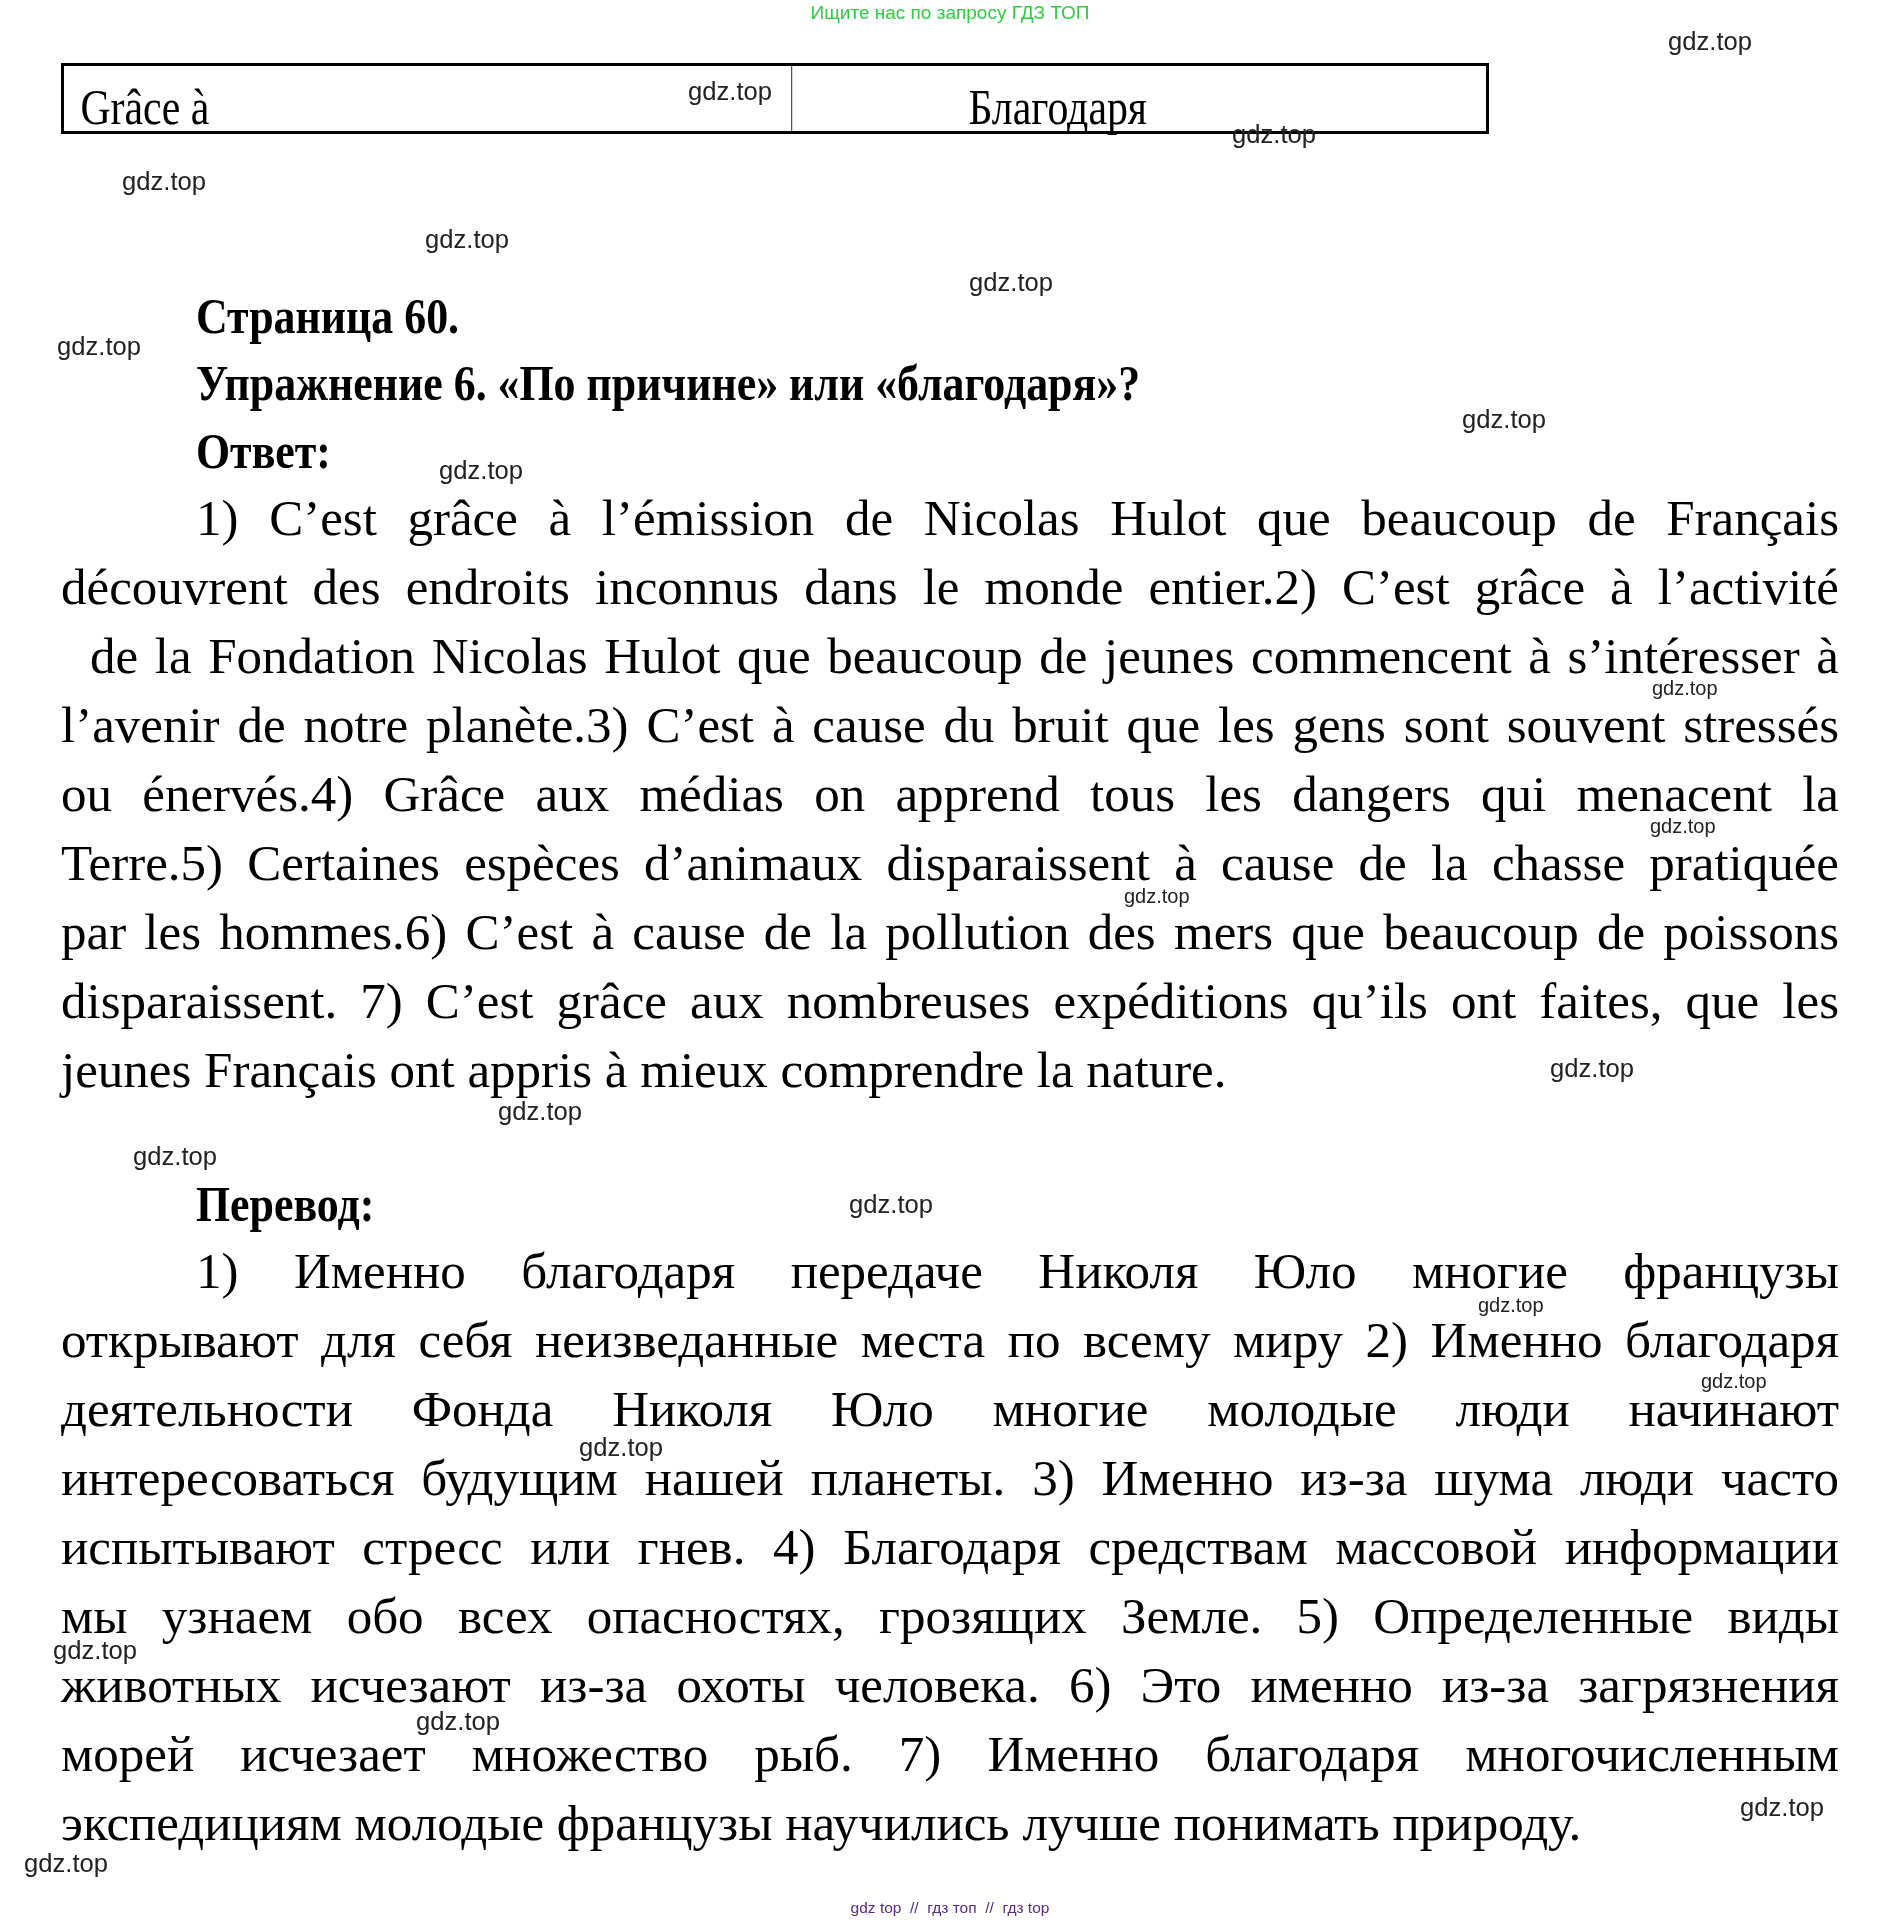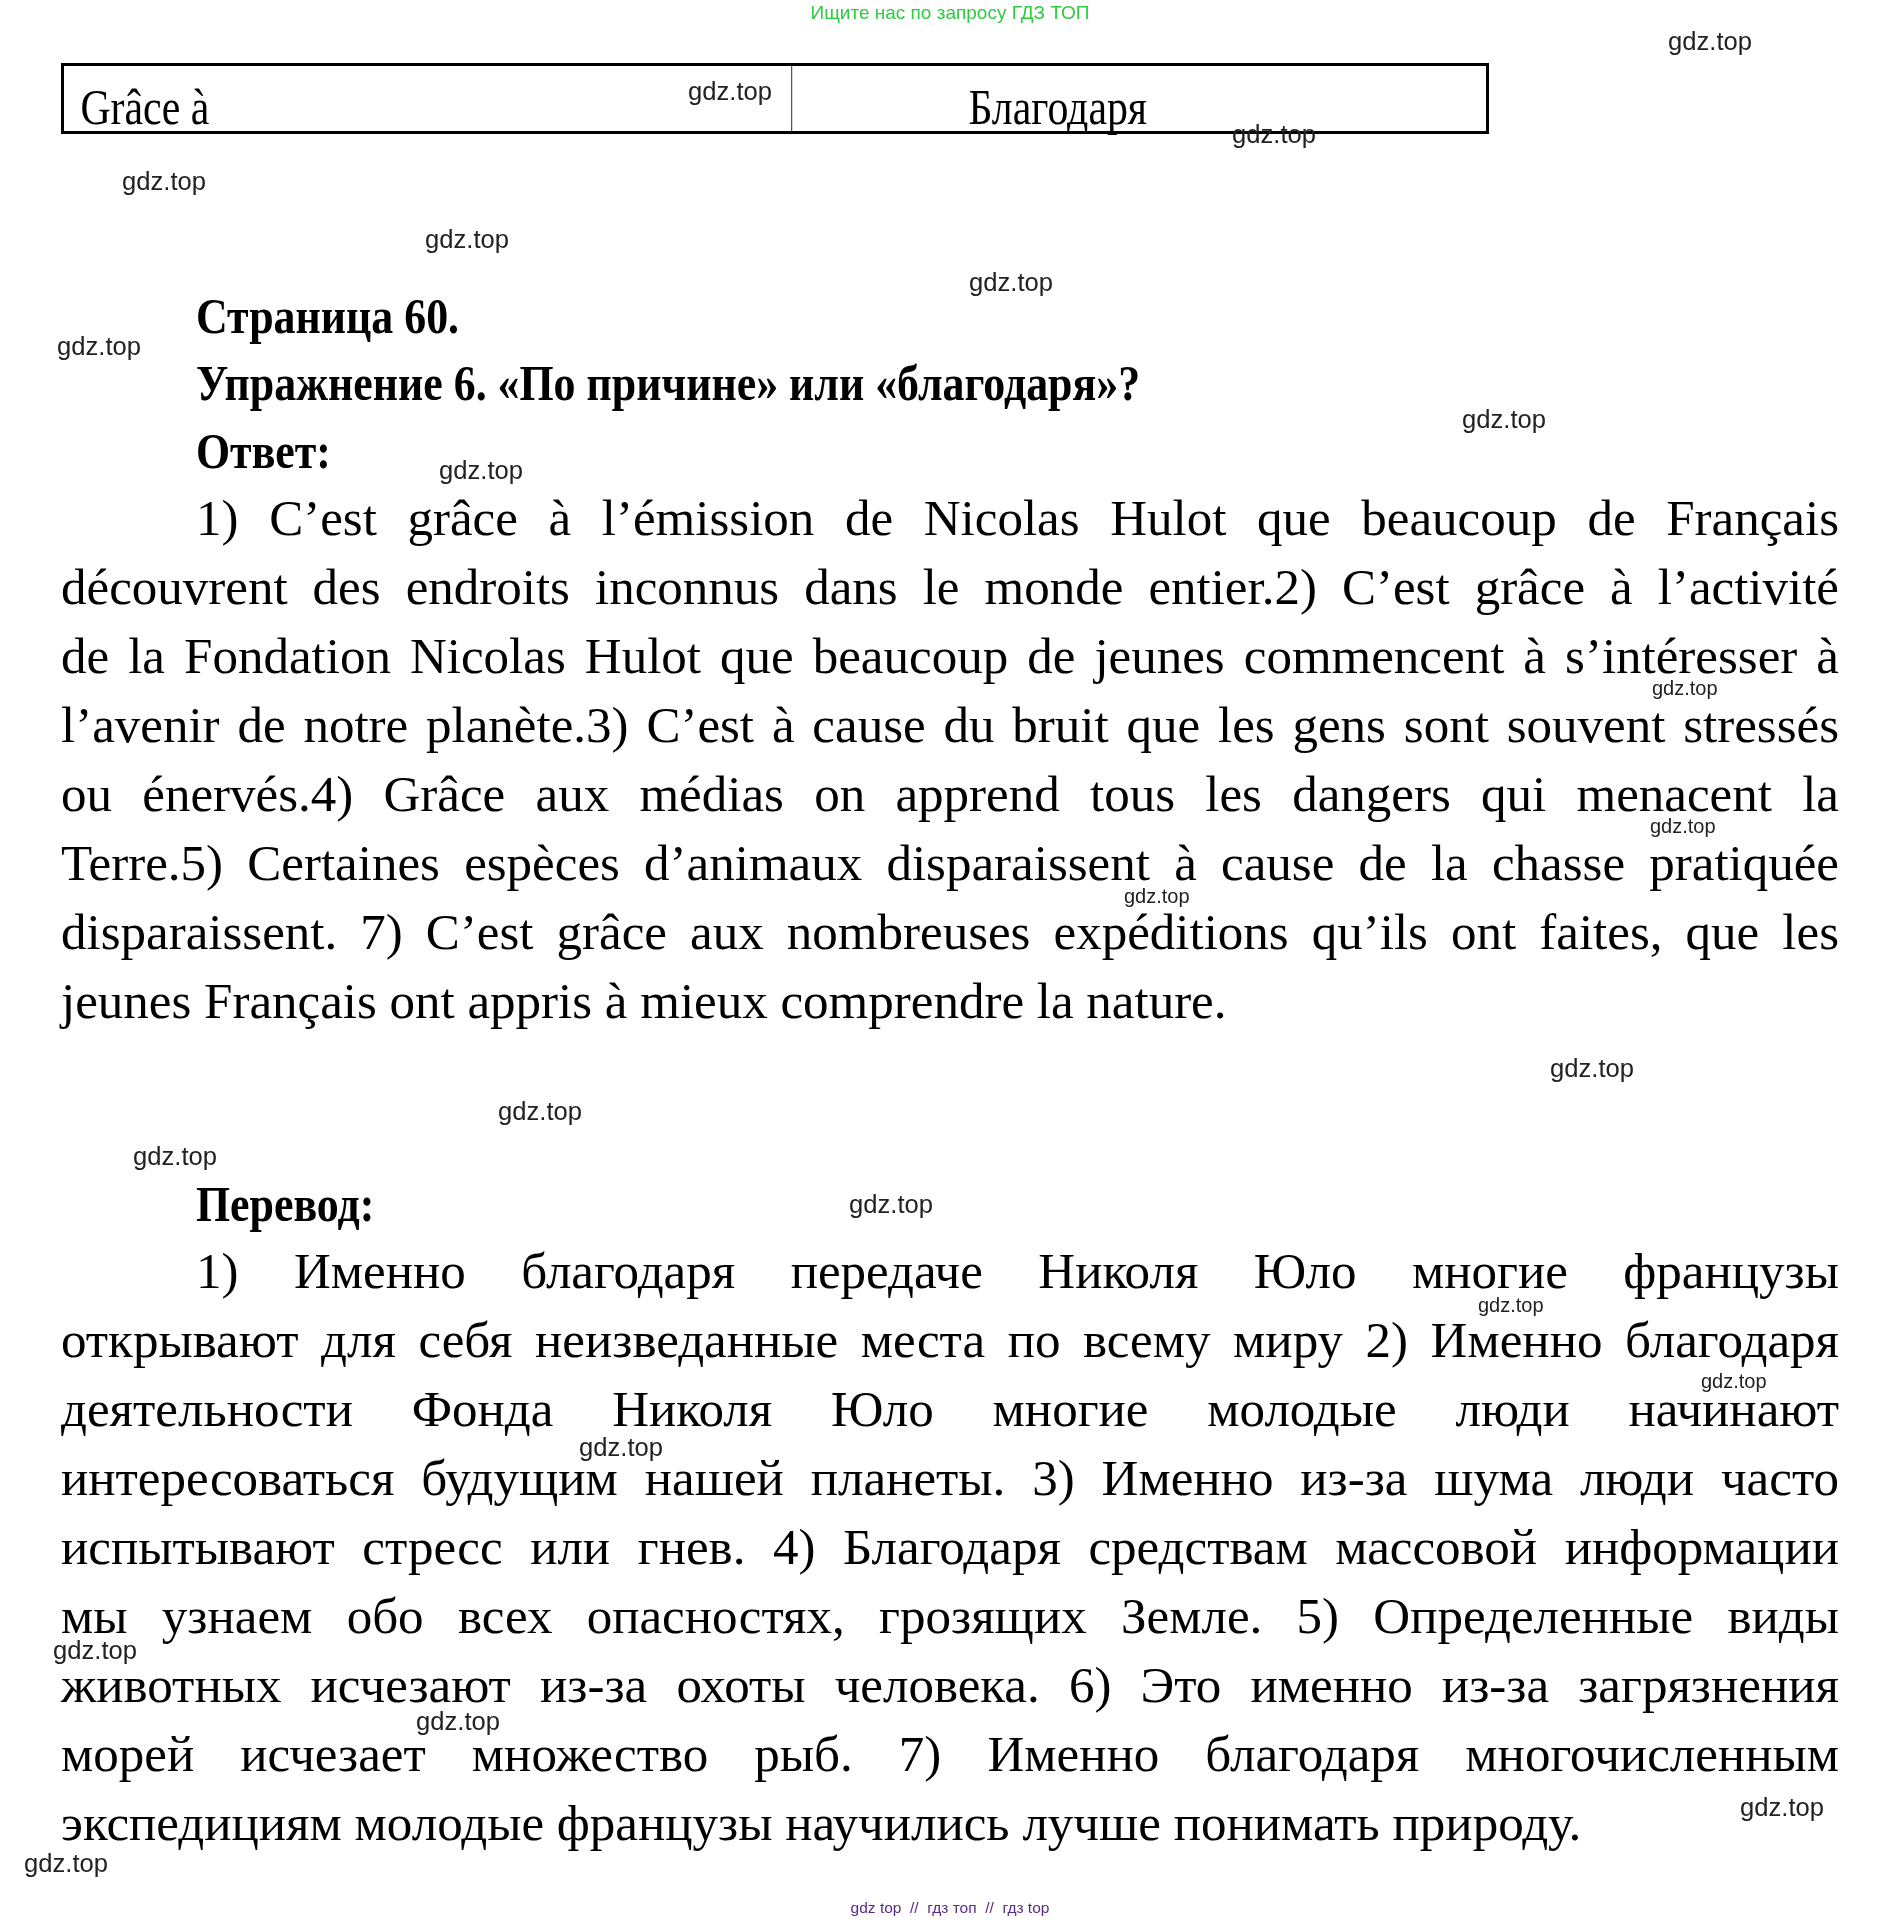--- a/index.html
+++ b/index.html
@@ -55,24 +55,25 @@
   <div class="vocab-cell ru">Благодаря</div>
 </div>
 
 <div class="heading" style="top:291px;">Страница 60.</div>
 <div class="heading" style="top:358px;">Упражнение 6. «По причине» или «благодаря»?</div>
 <div class="heading" style="top:426px;">Ответ:</div>
 
 <div class="para" style="top:484px;">
   <span class="line indent" style="line-height: 69px;">1) C’est grâce à l’émission de Nicolas Hulot que beaucoup de Français</span>
   <span class="line" style="line-height: 69px;">découvrent des  endroits inconnus dans le monde entier.2) C’est grâce à l’activité</span>
-  <span class="line" style="line-height: 69px;">de la Fondation Nicolas Hulot que beaucoup de jeunes  commencent à s’intéresser à</span>
+  <span class="line" style="line-height: 69px; margin-left: 29px;">de la Fondation Nicolas Hulot que beaucoup de jeunes  commencent à s’intéresser à</span>
   <span class="line" style="line-height: 69px;">l’avenir  de notre  planète.3) C’est à cause du bruit que les gens  sont souvent  stressés</span>
   <span class="line" style="line-height: 69px;">ou énervés.4) Grâce aux médias on apprend tous les dangers qui menacent la</span>
   <span class="line" style="line-height: 69px;">Terre.5) Certaines espèces d’animaux disparaissent à cause de la chasse pratiquée</span>
+  <span class="line" style="line-height: 69px;">par les hommes.6) C’est à cause de  la pollution des mers  que beaucoup de poissons</span>
   <span class="line" style="line-height: 69px;">disparaissent. 7) C’est grâce aux nombreuses expéditions qu’ils ont faites, que les</span>
   <span class="line last" style="line-height: 69px; text-align: left;">jeunes Français ont appris à mieux comprendre la  nature.</span>
 </div>
 
 <div class="heading" style="top:1179px;">Перевод:</div>
 
 <div class="para" style="top:1237px;">
   <span class="line indent" style="line-height: 69px;">1) Именно благодаря передаче Николя Юло многие французы</span>
   <span class="line" style="line-height: 69px;">открывают для себя неизведанные места по всему миру 2) Именно благодаря</span>
   <span class="line" style="line-height: 69px;">деятельности Фонда Николя Юло многие молодые люди начинают</span>

